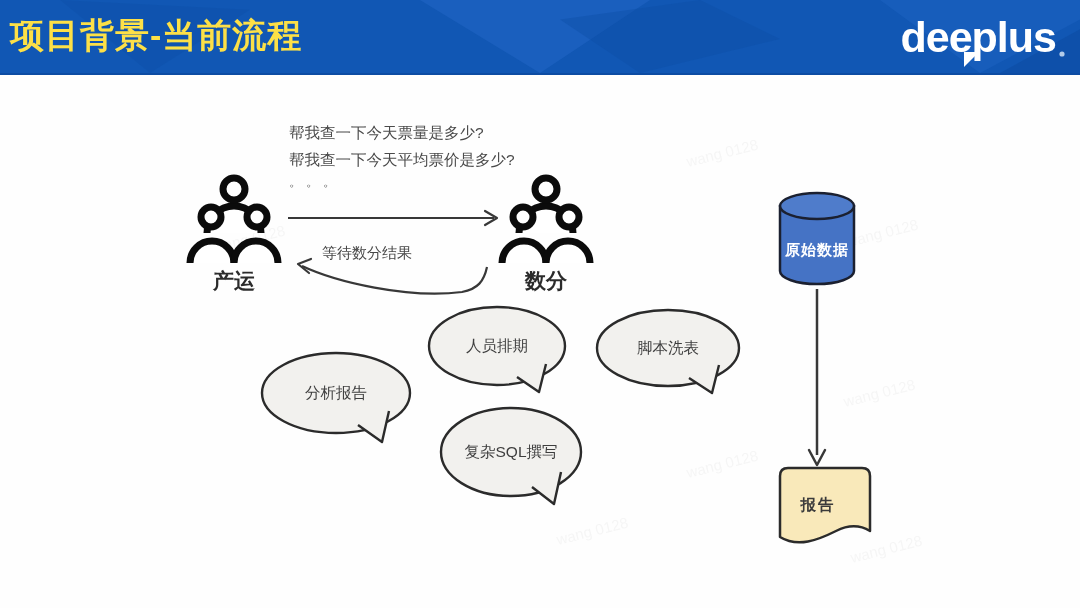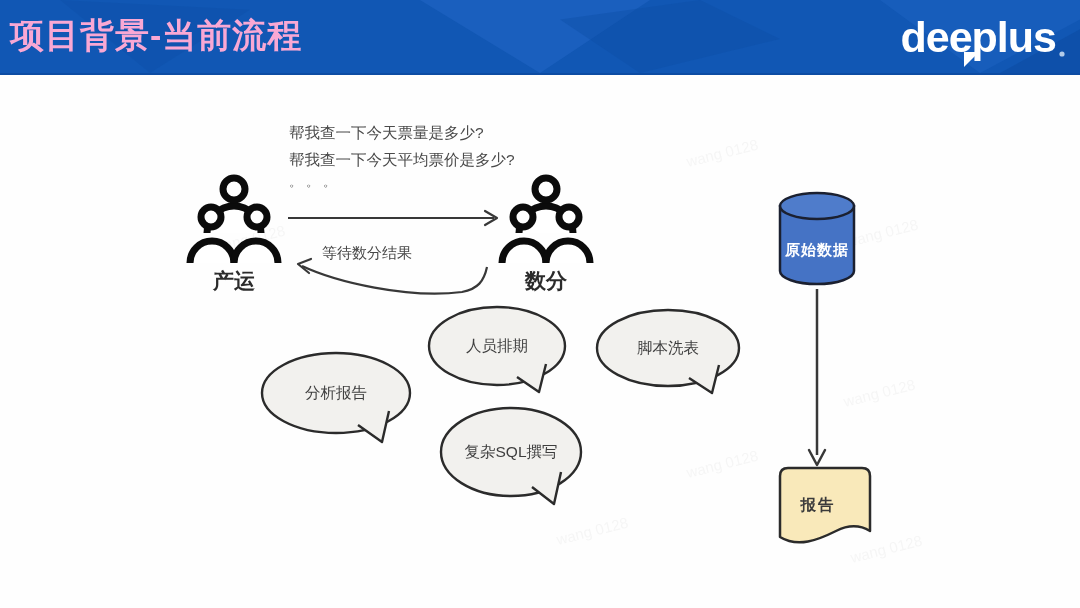--- a/index.html
+++ b/index.html
@@ -1,20 +1,20 @@
 <!DOCTYPE html>
 <html><head>
 <meta charset="utf-8">
 <style>
   html,body{margin:0;padding:0;background:#e9e9e9;font-family:"Liberation Sans","DejaVu Sans",sans-serif;}
   .slide{position:relative;width:1080px;height:608px;background:#fefefe;overflow:hidden;}
   
   .header{position:relative;width:100%;height:75px;background:#1157b4;border-bottom:2px solid #0d4ca3;box-sizing:border-box;}
   .header-bg{position:absolute;left:0;top:0;width:100%;height:100%;}
-  .page-title{position:absolute;left:10px;top:13px;margin:0;z-index:2;color:#f9a8d4;
+  .page-title{position:absolute;left:10px;top:13px;margin:0;z-index:2;color:#fde047;
               font-size:34px;font-weight:800;letter-spacing:1px;}
   .logo{position:absolute;right:8px;top:6px;z-index:2;}
   
   .diagram{display:block;}
   .q-text{font-size:15.5px;fill:#4a4a4a;}
   .q-dots{font-size:13px;fill:#555;letter-spacing:4px;}
   .actor-label{font-size:21px;font-weight:600;fill:#2b2b2b;text-anchor:middle;}
   .flow-label{font-size:15px;fill:#474747;}
   .people{fill:#ffffff;stroke:#0b0b0b;stroke-width:7;}
   .arrow-line{stroke:#383838;stroke-width:2.2;fill:none;}

